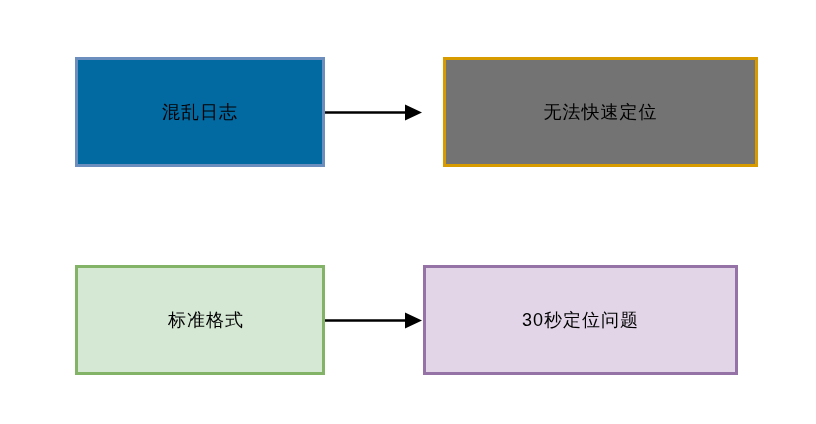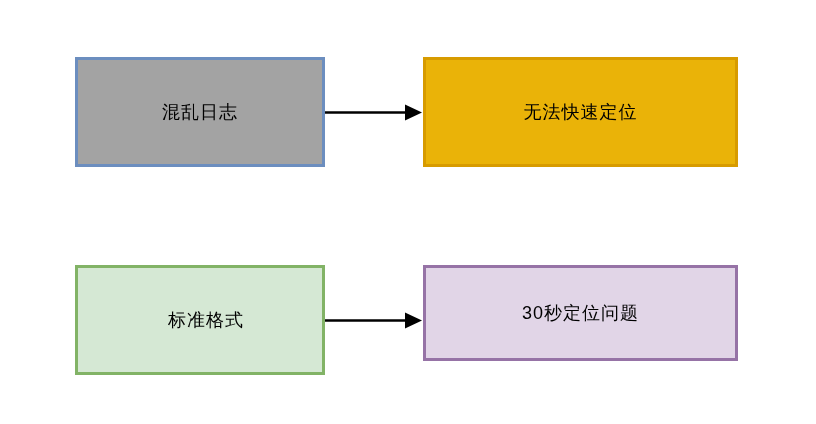--- a/index.html
+++ b/index.html
@@ -26,40 +26,40 @@
   .node-label {
     font-size: 18px;
     color: #000000;
     letter-spacing: 1px;
     white-space: nowrap;
   }
   
   .node-0 { left: 75px;  top: 57px;  width: 250px; height: 110px; }
   .node-1 { left: 423px; top: 57px;  width: 315px; height: 110px; }
   .node-2 { left: 75px;  top: 265px; width: 250px; height: 110px; }
-  .node-3 { left: 423px; top: 265px; width: 315px; height: 96px; }
+  .node-3 { left: 423px; top: 265px; width: 315px; height: 110px; }
   .edges {
     position: absolute;
     left: 0;
     top: 0;
     width: 816px;
     height: 424px;
     pointer-events: none;
   }
 </style>
 </head>
 <body>
 
 <div class="canvas">
 
-  <div class="node node-0" style="background: #a3a3a3; border-color: rgb(108, 142, 191);">
+  <div class="node node-0" style="background: #0369a1; border-color: rgb(108, 142, 191);">
     <span class="node-label">混乱日志</span>
   </div>
 
-  <div class="node node-1" style="background: #eab308; border-color: rgb(215, 155, 0);">
+  <div class="node node-1" style="background: #737373; border-color: rgb(215, 155, 0); margin-left: 20px;">
     <span class="node-label">无法快速定位</span>
   </div>
 
   <div class="node node-2" style="background: rgb(213, 232, 212); border-color: rgb(130, 179, 102); padding-left: 12px;">
     <span class="node-label">标准格式</span>
   </div>
 
   <div class="node node-3" style="background: rgb(225, 213, 231); border-color: rgb(150, 115, 166);">
     <span class="node-label">30秒定位问题</span>
   </div>

